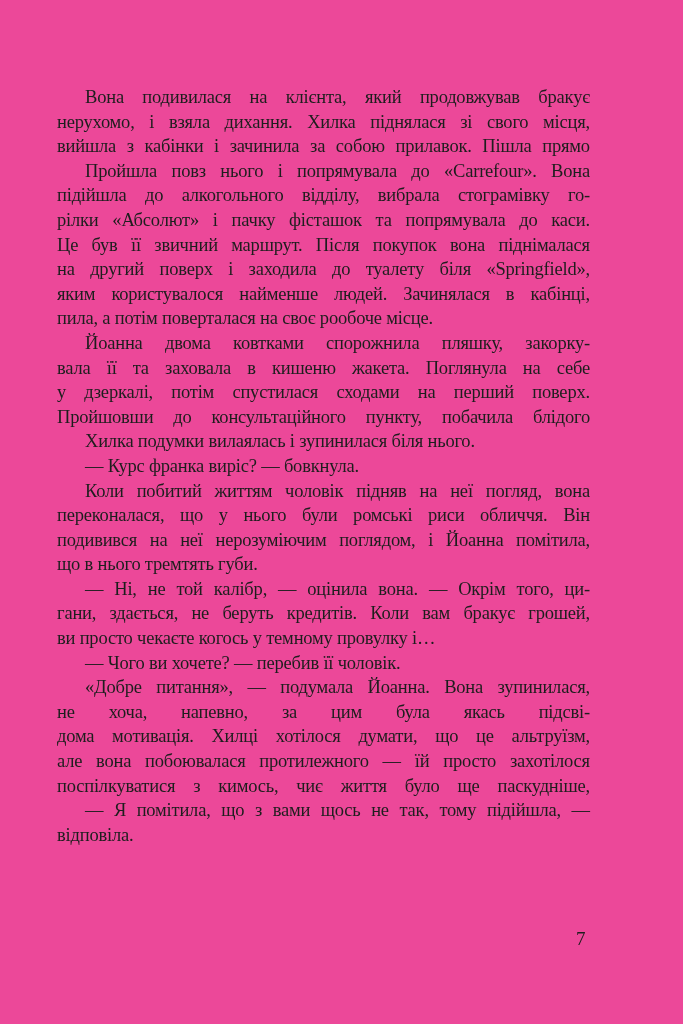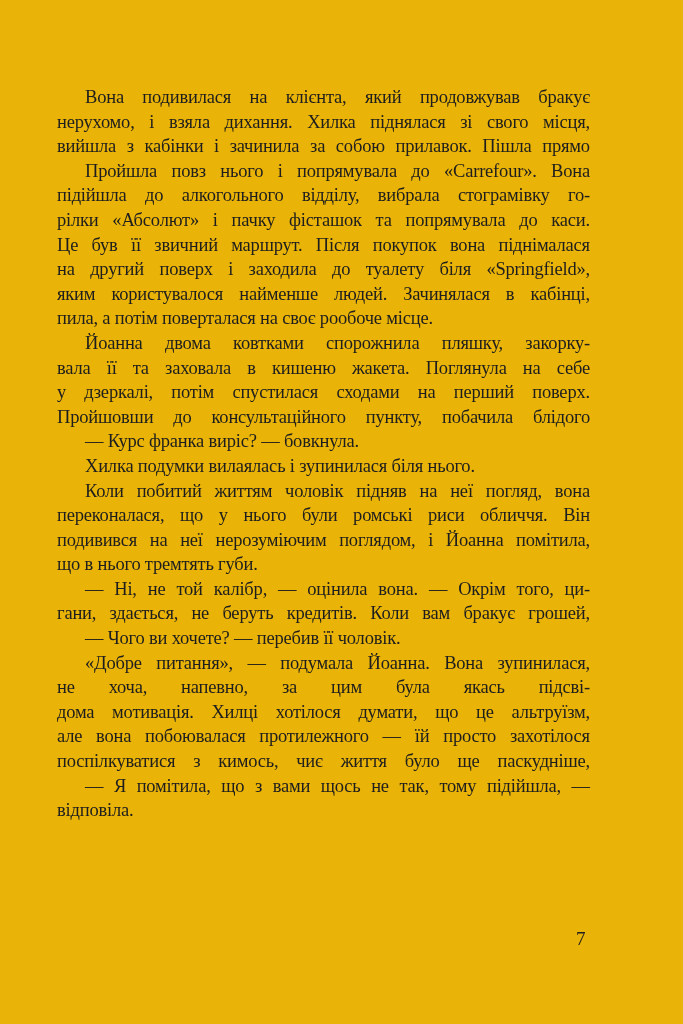--- a/index.html
+++ b/index.html
@@ -4,21 +4,21 @@
 <style>
   html, body {
     margin: 0;
     padding: 0;
     background: #ffffff;
   }
   .book-page {
     position: relative;
     width: 683px;
     height: 1024px;
-    background: #eab308;
+    background: #ec4899;
     overflow: hidden;
     font-family: "Liberation Serif", "DejaVu Serif", serif;
     color: #1e1e1e;
   }
   .text-block {
     position: absolute;
     left: 57px;
     top: 85px;
     width: 533px;
     font-size: 18.5px;
@@ -194,24 +194,24 @@
         <div class="line">
           <span class="word">Пройшовши</span>
           <span class="word">до</span>
           <span class="word">консультаційного</span>
           <span class="word">пункту,</span>
           <span class="word">побачила</span>
           <span class="word">блідого</span>
         </div>
       </div>
       <div class="para">
+        <div class="line first plain">Хилка подумки вилаялась і зупинилася біля нього.</div>
+      </div>
+      <div class="para">
         <div class="line first plain">— Курс франка виріс? — бовкнула.</div>
-      </div>
-      <div class="para">
-        <div class="line first plain">Хилка подумки вилаялась і зупинилася біля нього.</div>
       </div>
       <div class="para">
         <div class="line first">
           <span class="word">Коли</span>
           <span class="word">побитий</span>
           <span class="word">життям</span>
           <span class="word">чоловік</span>
           <span class="word">підняв</span>
           <span class="word">на</span>
           <span class="word">неї</span>
@@ -260,20 +260,21 @@
           <span class="word">гани,</span>
           <span class="word">здається,</span>
           <span class="word">не</span>
           <span class="word">беруть</span>
           <span class="word">кредитів.</span>
           <span class="word">Коли</span>
           <span class="word">вам</span>
           <span class="word">бракує</span>
           <span class="word">грошей,</span>
         </div>
+        <div class="line plain">ви просто чекаєте когось у темному провулку і…</div>
       </div>
       <div class="para">
         <div class="line first plain">— Чого ви хочете? — перебив її чоловік.</div>
       </div>
       <div class="para">
         <div class="line first">
           <span class="word">«Добре</span>
           <span class="word">питання»,</span>
           <span class="word">—</span>
           <span class="word">подумала</span>

